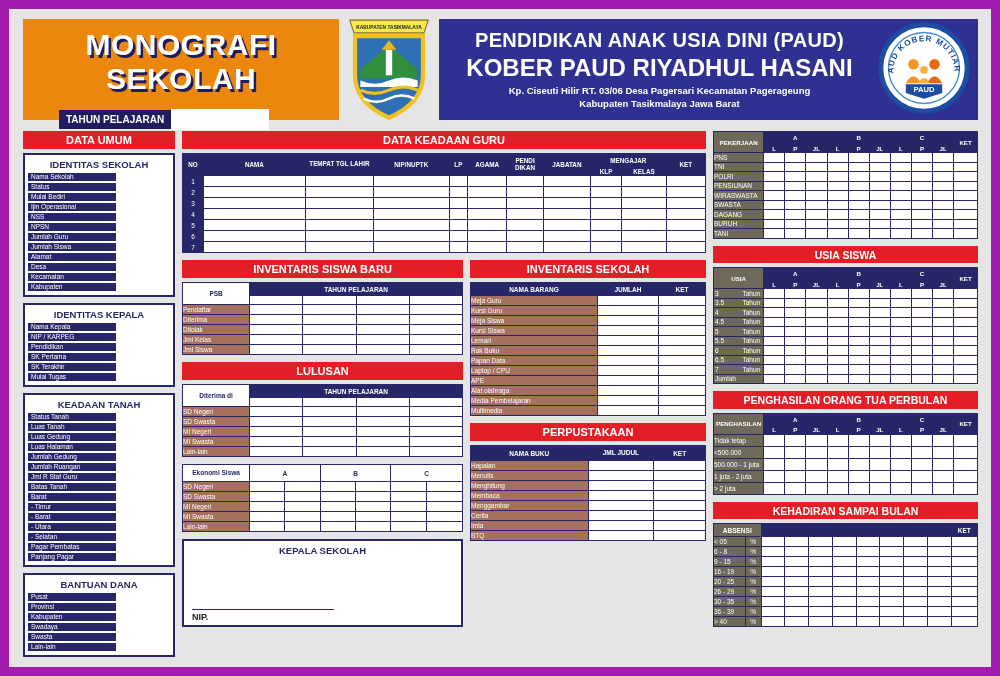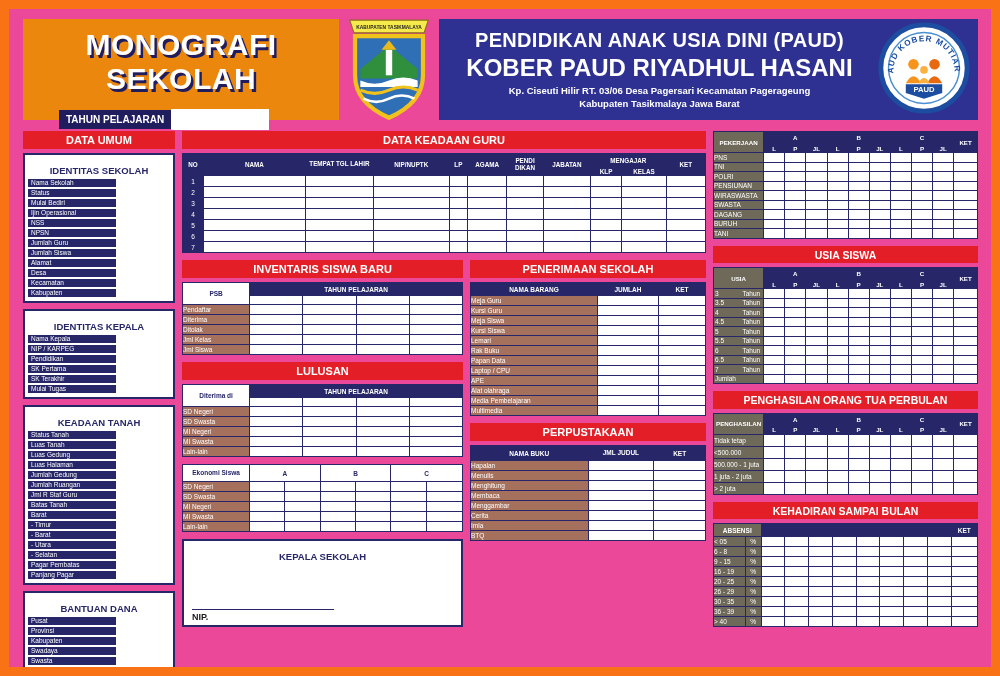--- a/index.html
+++ b/index.html
@@ -1,19 +1,19 @@
 <!DOCTYPE html>
 <html><head>
 <meta charset="utf-8">
 <style>
   * { box-sizing:border-box; margin:0; padding:0; }
   html,body { background:#15123f; }
   body { font-family:"Liberation Sans", sans-serif; }
-  .board { position:relative; width:1000px; height:676px; background:#ec4899;
-           border:9px solid #f97316; overflow:hidden; }
+  .board { position:relative; width:1000px; height:676px; background:#e5e5e5;
+           border:9px solid #a21caf; overflow:hidden; }
 
   
   .topbar { position:absolute; top:10px; left:14px; right:13px; height:101px; display:flex; }
   .title-box { width:316px; background:#ec870e; padding-top:9px; }
   .board-title { text-align:center; color:#fff; font-weight:bold; font-size:30px;
                  letter-spacing:.5px; text-shadow:2.5px 2.5px 0 #201d5e; }
   .tp-row { display:flex; align-items:center; margin:13px 0 0 36px; }
   .tp-label { background:#201d5e; color:#fff; font-size:10px; font-weight:bold; padding:4px 7px; }
   .tp-box { width:98px; height:21px; background:#fff; }
   .crest { width:100px; display:flex; align-items:center; justify-content:center; padding:0 3px; }
@@ -28,21 +28,21 @@
   .main { position:absolute; top:122px; left:14px; right:13px; bottom:8px; display:flex; gap:7px; }
   .col-left { width:152px; }
   .col-mid { width:524px; }
   .col-right { flex:1; }
   .sec { margin-bottom:7px; }
   .redbar { background:#e31e26; color:#fff; font-weight:bold; text-align:center;
             font-size:11px; line-height:1; padding:4px 2px 3px; margin-bottom:4px; }
   .col-right .redbar { font-size:10.5px; }
 
   
-  .wbox { background:#fff; border:2px solid #262668; padding:9px 2px 2px; margin-bottom:6px; }
+  .wbox { background:#fff; border:2px solid #262668; padding:3px 2px 2px; margin-bottom:6px; }
   .wtitle { text-align:center; color:#262668; font-weight:bold; font-size:9.5px; padding:1px 0 3px; }
   .lrow { display:flex; margin:0 1px 2px; }
   .pill { width:62%; background:#262668; color:#fff; font-size:6.5px; line-height:8px;
           height:8px; padding-left:3px; overflow:hidden; white-space:nowrap; }
   .blank { flex:1; background:#fff; }
 
   
   .tbl { width:100%; border-collapse:collapse; table-layout:fixed; background:#fff; }
   .tbl th,.tbl td { border:1px solid #262668; font-size:6.5px; padding:0;
                     overflow:hidden; white-space:nowrap; }
@@ -717,21 +717,21 @@
           <section class="wbox kepala">
             <div class="wtitle">KEPALA SEKOLAH</div>
             <div class="sig-space"></div>
             <div class="sig-line"></div>
             <div class="nip">NIP.</div>
           </section>
         </div>
 
         <div class="mid-right">
           <div class="sec">
-            <div class="redbar">PENERIMAAN SEKOLAH</div>
+            <div class="redbar">INVENTARIS SEKOLAH</div>
             <table class="tbl inv">
               <colgroup>
                   <col style="width:54%">
                   <col style="width:26%">
                   <col style="width:20%">
                 </colgroup>
               <thead>
                 <tr>
                   <th class="navy">NAMA BARANG</th>
                   <th class="navy">JUMLAH</th>

